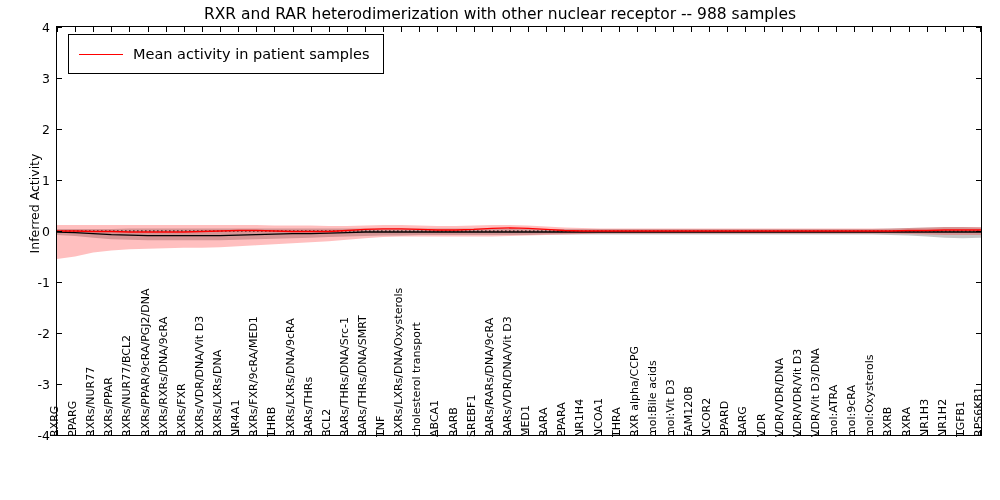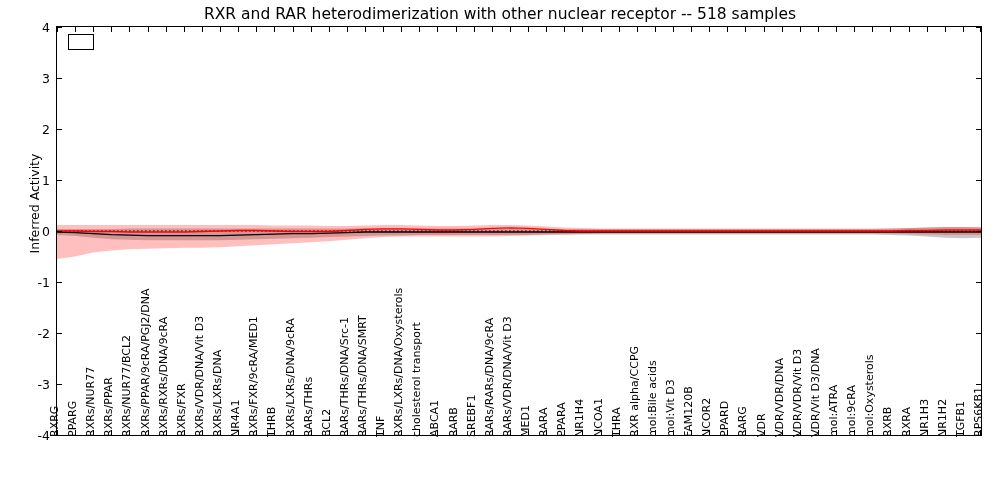--- a/index.html
+++ b/index.html
@@ -152,21 +152,21 @@
     font-size: 14.5px;
     color: #000000;
     white-space: nowrap;
   }
 </style>
 </head>
 <body>
 
 <div id="figure">
 
-  <div id="chart-title">RXR and RAR heterodimerization with other nuclear receptor -- 518 samples</div>
+  <div id="chart-title">RXR and RAR heterodimerization with other nuclear receptor -- 988 samples</div>
 
   <div id="ylabel">Inferred Activity</div>
 
   <div id="yticklabels">
       <div class="ytick" style="top: 435px; left: 0px; width: 50px;">-4</div>
       <div class="ytick" style="top: 384px; left: 0px; width: 50px;">-3</div>
       <div class="ytick" style="top: 333px; left: 0px; width: 50px;">-2</div>
       <div class="ytick" style="top: 282px; left: 0px; width: 50px;">-1</div>
       <div class="ytick" style="top: 231px; left: 0px; width: 50px;">0</div>
       <div class="ytick" style="top: 180px; left: 0px; width: 50px;">1</div>
@@ -338,15 +338,19 @@
       </div>
       <div class="xtick-wrap" style="left: 905.882px;">
         <div class="xtick-label">TGFB1</div>
       </div>
       <div class="xtick-wrap" style="left: 924px;">
         <div class="xtick-label">RPS6KB1</div>
       </div>
     </div>
 
   <div id="legend">
+    <div class="legend-row">
+      <span class="legend-swatch" style="border-top-color: rgb(255, 0, 0);"></span>
+      <span class="legend-text">Mean activity in patient samples</span>
+    </div>
   </div>
 
 </div>
 
 </body></html>

